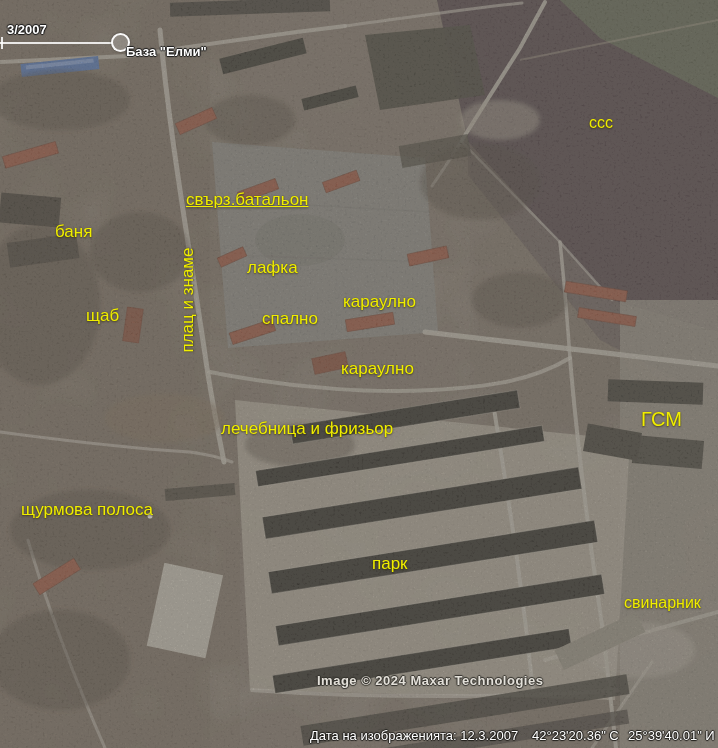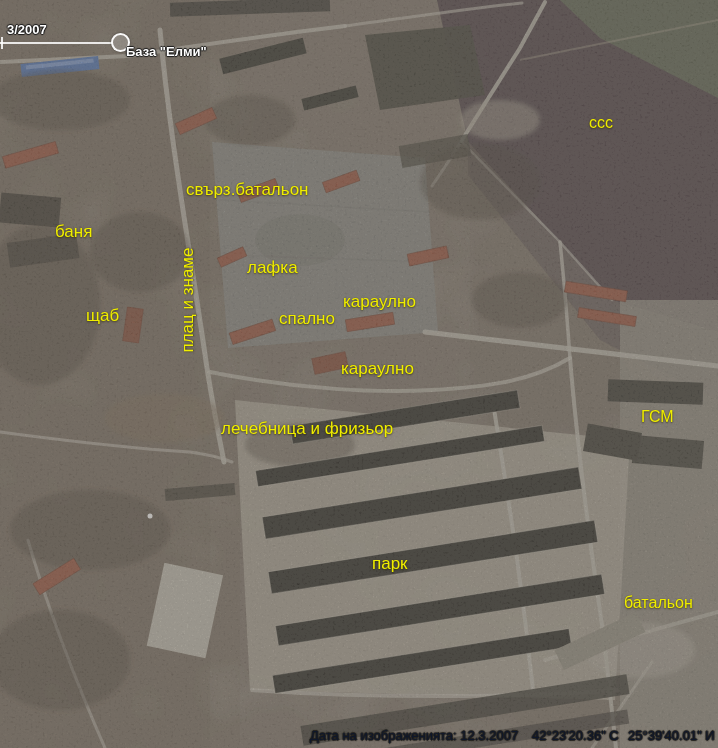--- a/index.html
+++ b/index.html
@@ -25,41 +25,41 @@
   .ts-knob{
     position:absolute;left:111px;top:33px;width:15px;height:15px;border-radius:50%;
     border:2px solid rgba(255,255,255,.95);background:rgba(215,215,215,.25);
     box-shadow:0 0 2px rgba(0,0,0,.5);
   }
   #ts-date{left:7px;top:23px;}
   
   #lbl-base{left:126px;top:45px;}
   #lbl-reaktiven{left:235px;top:112px;font-size:18px;}
   #lbl-sss{left:589px;top:115px;font-size:16px;}
-  #lbl-svarz{left:186px;top:181px;}
+  #lbl-svarz{left:186px;top:191px;text-decoration:underline;}
   #lbl-banya{left:55px;top:223px;}
   #lbl-lafka{left:247px;top:259px;}
   #lbl-stolova{left:343px;top:293px;}
-  #lbl-spalno{left:262px;top:310px;margin-left:17px;}
+  #lbl-spalno{left:262px;top:310px;}
   #lbl-shtab{left:86px;top:307px;}
   #lbl-plats{left:187px;top:300px;transform:translate(-50%,-50%) rotate(-90deg);}
   #lbl-karaulno{left:322px;top:360px;margin-left:19px;}
   #lbl-lechebnitsa{left:221px;top:420px;}
-  #lbl-gsm{left:641px;top:409px;font-size:16px;}
+  #lbl-gsm{left:641px;top:409px;font-size:20px;}
   #lbl-shturmova{left:21px;top:501px;}
   #lbl-park{left:372px;top:555px;}
   #lbl-svinarnik{left:624px;top:595px;font-size:16px;}
   
   #copyright{
     left:317px;top:674px;font-size:13px;letter-spacing:.5px;
     color:#e3e0d9;font-weight:bold;
     text-shadow:-1px 0 1px #33312c,1px 0 1px #33312c,0 -1px 1px #33312c,0 1px 1px #33312c;
   }
   .status span{
-    position:absolute;top:728px;font-size:13px;color:#0f172a;white-space:nowrap;
+    position:absolute;top:728px;font-size:13px;color:#ffffff;white-space:nowrap;
     text-shadow:-1px 0 1px #1f1e1b,1px 0 1px #1f1e1b,0 -1px 1px #1f1e1b,0 1px 1px #1f1e1b;
   }
   #st-date{left:310px;}
   #st-lat{left:532px;}
   #st-lon{left:628px;}
 </style>
 </head>
 <body>
 
 <div class="stage">
@@ -200,23 +200,25 @@
   <div class="lbl yellow" id="lbl-svarz">свърз.батальон</div>
   <div class="lbl yellow" id="lbl-banya">баня</div>
   <div class="lbl yellow" id="lbl-lafka">лафка</div>
   <div class="lbl yellow" id="lbl-stolova">караулно</div>
   <div class="lbl yellow" id="lbl-spalno">спално</div>
   <div class="lbl yellow" id="lbl-shtab">щаб</div>
   <div class="lbl yellow" id="lbl-plats">плац и знаме</div>
   <div class="lbl yellow" id="lbl-karaulno">караулно</div>
   <div class="lbl yellow" id="lbl-lechebnitsa">лечебница и фризьор</div>
   <div class="lbl yellow" id="lbl-gsm">ГСМ</div>
+  <div class="lbl yellow" id="lbl-shturmova">щурмова полоса</div>
   <div class="lbl yellow" id="lbl-park">парк</div>
-  <div class="lbl yellow" id="lbl-svinarnik">батальон</div>
-
+  <div class="lbl yellow" id="lbl-svinarnik">свинарник</div>
+
+  <div class="lbl" id="copyright">Image © 2024 Maxar Technologies</div>
 
   <div class="status">
     <span id="st-date">Дата на изображенията: 12.3.2007</span>
     <span id="st-lat">42°23'20.36" С</span>
     <span id="st-lon">25°39'40.01" И</span>
   </div>
 
 </div>
 
 </body></html>

